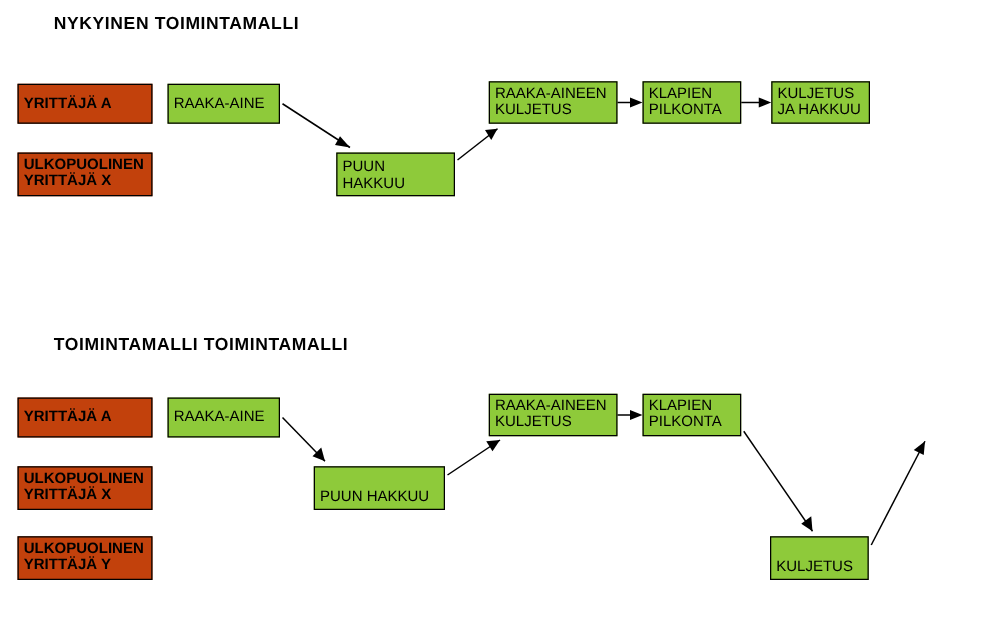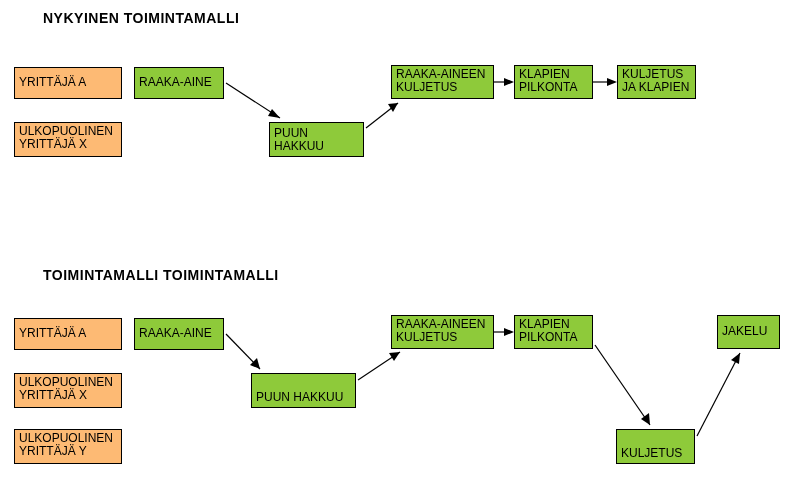--- a/index.html
+++ b/index.html
@@ -27,21 +27,21 @@
     box-sizing: border-box;
     border: 1px solid #000;
     display: flex;
     align-items: center;
     padding-left: 4px;
     padding-right: 4px;
     line-height: 1.1;
     font-size: 12px;
   }
   .green { background: #8eca3a; }
-  .gray  { background: #fdba74; }
+  .gray  { background: #c2410c; font-weight: bold; }
   .arrow {
     position: absolute;
     overflow: visible;
   }
   .arrow line {
     stroke: #000;
     stroke-width: 1.2;
     fill: none;
   }
   .arrow polygon {
@@ -76,21 +76,21 @@
     <div>KULJETUS</div>
   </div>
 
   <div class="box green" style="left:514px; top:65px; width:79px; height:34px; display:block; padding-top:2px;">
     <div>KLAPIEN</div>
     <div>PILKONTA</div>
   </div>
 
   <div class="box green" style="left:617px; top:65px; width:79px; height:34px; display:block; padding-top:2px;">
     <div>KULJETUS</div>
-    <div>JA KLAPIEN</div>
+    <div>JA HAKKUU</div>
   </div>
 
   <svg class="arrow" style="left:0; top:0;" width="796" height="200">
 
     <line x1="226" y1="83" x2="280" y2="118"></line>
     <polygon points="280,118 272,109 268,116"></polygon>
 
     <line x1="366" y1="128" x2="398" y2="103"></line>
     <polygon points="398,103 388,104 393,112"></polygon>
 
@@ -130,23 +130,20 @@
 
   <div class="box green" style="left:514px; top:315px; width:79px; height:34px; display:block; padding-top:2px;">
     <div>KLAPIEN</div>
     <div>PILKONTA</div>
   </div>
 
   <div class="box green" style="left:616px; top:429px; width:79px; height:35px; align-items:flex-end; padding-bottom:3px;">
     <span>KULJETUS</span>
   </div>
 
-  <div class="box green" style="left:717px; top:315px; width:63px; height:34px;">
-    <span>JAKELU</span>
-  </div>
 
   <svg class="arrow" style="left:0; top:0;" width="796" height="502">
 
     <line x1="226" y1="334" x2="260" y2="369"></line>
     <polygon points="260,369 257,358 250,365"></polygon>
 
     <line x1="358" y1="380" x2="400" y2="352"></line>
     <polygon points="400,352 389,353 394,361"></polygon>
 
     <line x1="494" y1="332" x2="510" y2="332"></line>

